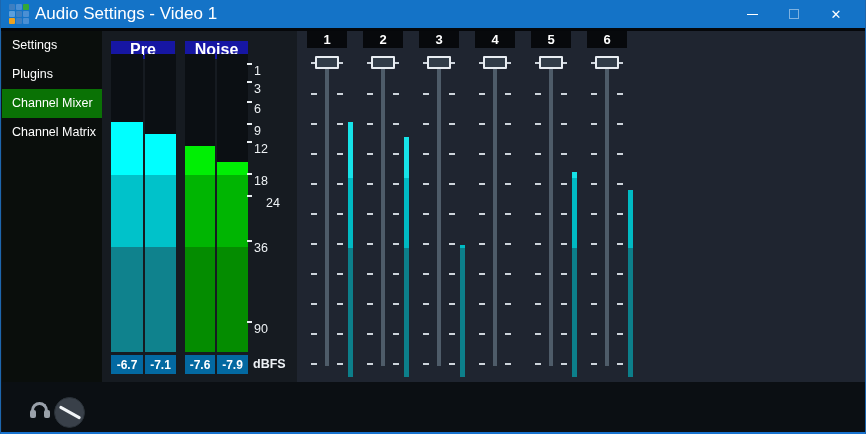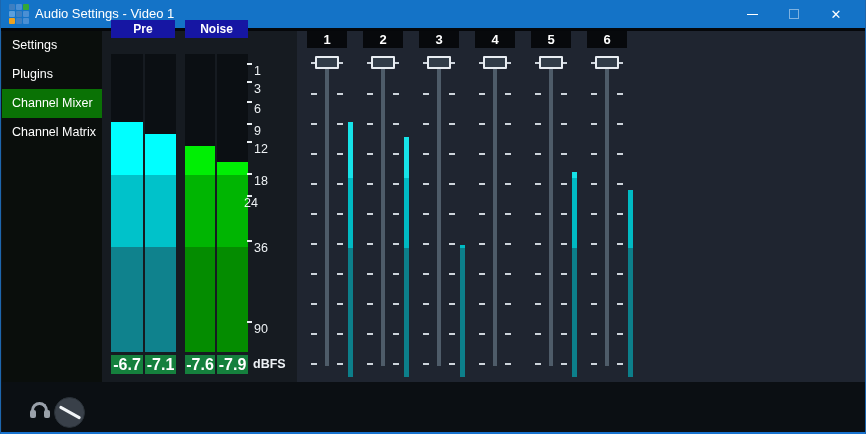--- a/index.html
+++ b/index.html
@@ -4,40 +4,40 @@
 <style>
   html,body{margin:0;padding:0;background:#2a2f36;}
   *{box-sizing:border-box;font-family:"Liberation Sans",sans-serif;}
   .abs{position:absolute;}
   #window{position:relative;width:866px;height:434px;background:#10151b;overflow:hidden;
           border-left:1px solid #1d66ad;border-right:1px solid #1d66ad;}
   
   #titlebar{left:0;top:0;width:866px;height:28px;background:#1473c7;display:flex;align-items:center;}
   #logo{left:8px;top:4px;width:20px;height:20px;display:grid;grid-template-columns:repeat(3,6px);grid-template-rows:repeat(3,6px);gap:1px;}
   #logo span{width:6px;height:6px;border-radius:1px;display:block;}
-  #title-text{left:34px;top:0;height:44px;line-height:28px;color:#fff;font-size:13px;white-space:nowrap;}
+  #title-text{left:34px;top:0;height:44px;line-height:28px;color:#fff;font-size:17px;white-space:nowrap;}
   .cap-btn{top:0;width:42px;height:28px;display:flex;align-items:center;justify-content:center;}
   .min-glyph{width:11px;height:1px;background:#fff;}
   .max-glyph{width:10px;height:10px;border:1px solid rgba(255,255,255,.45);}
   .close-glyph{color:#fff;font-size:13px;line-height:13px;}
   
   #topstrip{left:0;top:28px;width:866px;height:3px;background:#05070a;}
   #bottomborder{left:0;top:432px;width:866px;height:2px;background:#1873cf;}
   
   #sidebar{left:1px;top:31px;width:100px;height:351px;background:#0a0e0c;}
   .side-item{height:29px;line-height:29px;padding-left:10px;color:#fff;font-size:12.5px;white-space:nowrap;cursor:default;}
   .side-item.selected{background:#0a7205;}
   
   #meterzone{left:101px;top:31px;width:195px;height:351px;background:#161b21;}
   #channelzone{left:296px;top:31px;width:569px;height:351px;background:#1f2530;}
-  .grp-header{top:20px;height:18px;background:#1616a3;color:#fff;font-size:12px;font-weight:bold;
+  .grp-header{top:41px;height:18px;background:#1616a3;color:#fff;font-size:16px;font-weight:bold;
               display:flex;align-items:center;justify-content:center;}
   .mcol{top:54px;height:298px;background:#0b0f13;}
   .mseg{position:absolute;left:0;width:100%;}
-  .valbox{top:355px;height:19px;background:#15803d;color:#fff;font-size:16px;font-weight:bold;
+  .valbox{top:355px;height:19px;background:#0369a1;color:#fff;font-size:12px;font-weight:bold;
           display:flex;align-items:center;justify-content:center;text-align:right;}
   #dbfs-label{left:252px;top:355px;height:19px;line-height:19px;color:#eef2f6;font-size:12.5px;font-weight:600;}
   .scale-tick{width:5px;height:2px;background:#e8edf0;}
   .scale-label{color:#eef2f5;font-size:12.5px;line-height:16px;}
   
   .ch-header{top:31px;height:17px;width:40px;background:#07090c;color:#fff;font-size:13px;font-weight:bold;
              display:flex;align-items:center;justify-content:center;}
   .ch-track{top:63px;height:303px;width:4px;background:#4e5c69;}
   .ch-handle{top:56px;height:13px;width:24px;background:#323d49;border:2px solid #e8edf2;border-radius:1px;z-index:3;}
   .ch-tick{width:6px;height:2px;background:#ccd3da;}
@@ -125,21 +125,21 @@
         <div class="scale-label abs" style="left: 253px; top: 81px;">3</div>
         <div class="scale-tick abs" style="left: 246px; top: 101px;"></div>
         <div class="scale-label abs" style="left: 253px; top: 101px;">6</div>
         <div class="scale-tick abs" style="left: 246px; top: 123px;"></div>
         <div class="scale-label abs" style="left: 253px; top: 123px;">9</div>
         <div class="scale-tick abs" style="left: 246px; top: 141px;"></div>
         <div class="scale-label abs" style="left: 253px; top: 141px;">12</div>
         <div class="scale-tick abs" style="left: 246px; top: 173px;"></div>
         <div class="scale-label abs" style="left: 253px; top: 173px;">18</div>
         <div class="scale-tick abs" style="left: 246px; top: 195px;"></div>
-        <div class="scale-label abs" style="left: 243px; top: 195px; text-align: right;">24</div>
+        <div class="scale-label abs" style="left: 265px; top: 195px; text-align: right;">24</div>
         <div class="scale-tick abs" style="left: 246px; top: 240px;"></div>
         <div class="scale-label abs" style="left: 253px; top: 240px;">36</div>
         <div class="scale-tick abs" style="left: 246px; top: 321px;"></div>
         <div class="scale-label abs" style="left: 253px; top: 321px;">90</div>
       </div>
     <div id="meter-values" class="abs" style="left:0;top:0;">
         <div class="valbox abs" style="left: 110px; width: 32px;">-6.7</div>
         <div class="valbox abs" style="left: 144px; width: 31px;">-7.1</div>
         <div class="valbox abs" style="left: 184px; width: 30px;">-7.6</div>
         <div class="valbox abs" style="left: 216px; width: 31px;">-7.9</div>

